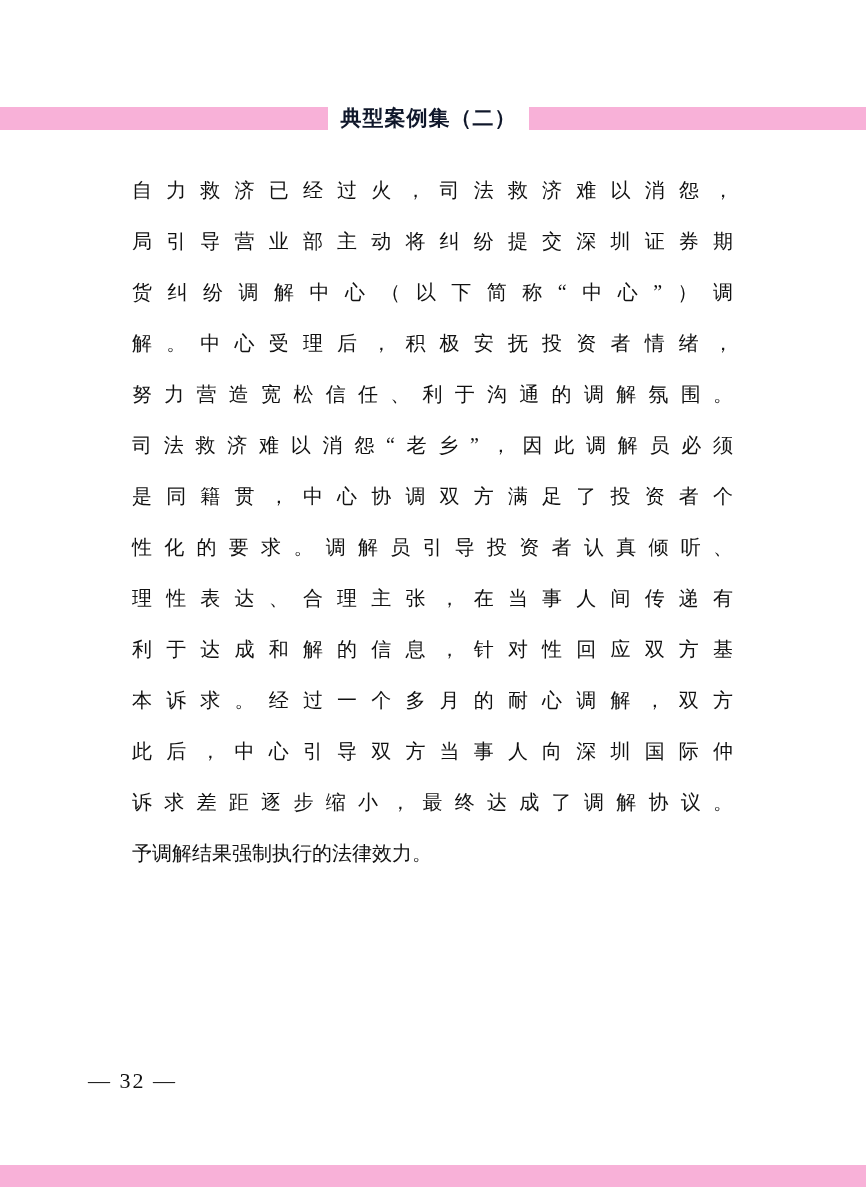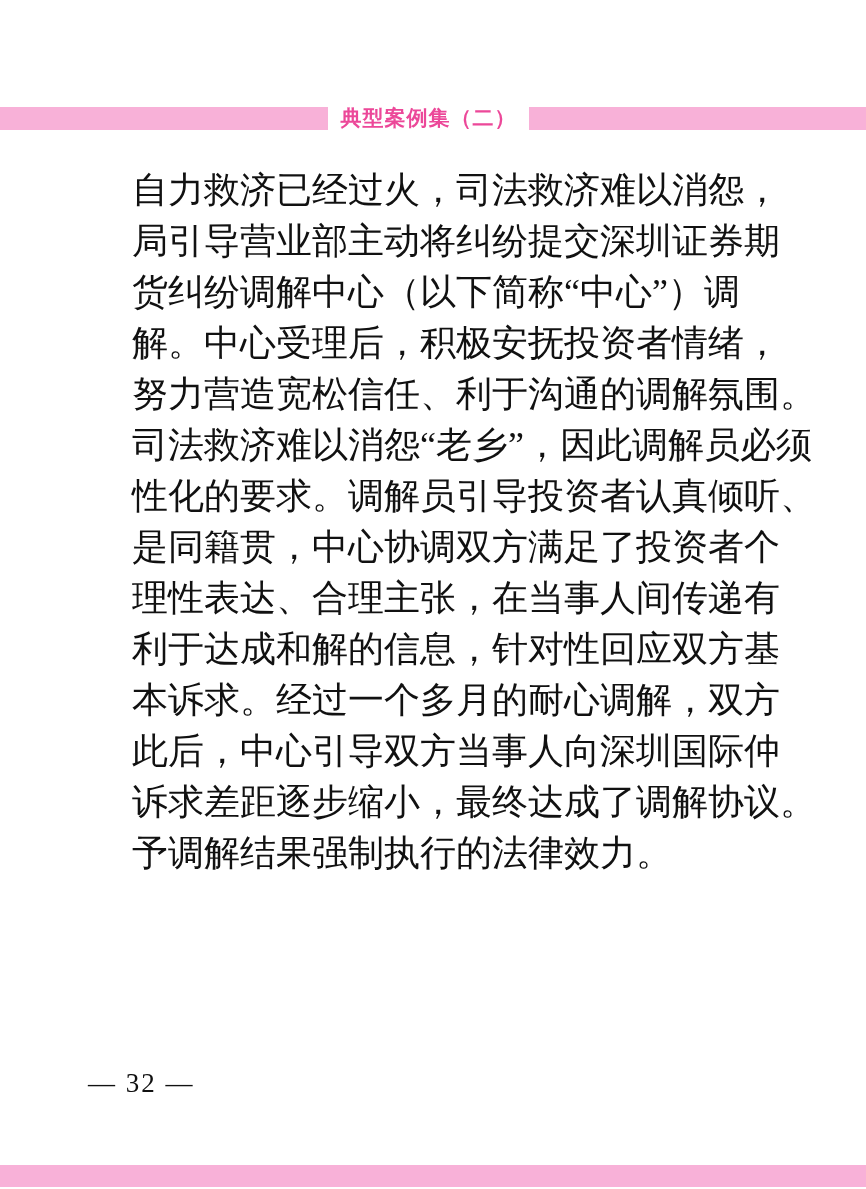--- a/index.html
+++ b/index.html
@@ -38,49 +38,49 @@
     left: 328px;
     top: 103px;
     width: 201px;
     height: 30px;
     line-height: 30px;
     text-align: center;
     font-family: "Liberation Sans", "DejaVu Sans", sans-serif;
     font-weight: bold;
     font-size: 21px;
     letter-spacing: 1px;
-    color: #ec4899;
+    color: #0f172a;
     white-space: nowrap;
   }
   
   .body-text {
     position: absolute;
     left: 132px;
     top: 165px;
     width: 601px;
     color: #111111;
-    font-size: 36px;
+    font-size: 20px;
   }
   .body-text .line {
     height: 51px;
     line-height: 51px;
     white-space: nowrap;
     text-align: justify;
     text-align-last: justify;
     text-justify: inter-character;
   }
   .body-text .line.last {
     text-align-last: left;
   }
   
   .page-number {
     position: absolute;
     left: 88px;
     top: 1068px;
-    font-size: 27px;
+    font-size: 22px;
     color: #111111;
     letter-spacing: 2px;
     white-space: nowrap;
   }
 </style>
 </head>
 <body>
 
 <div class="page">
 
@@ -88,22 +88,22 @@
   <div class="header-title">典型案例集（二）</div>
   <div class="hbar hbar-right"></div>
 
   <div class="body-text">
     <div class="line">自力救济已经过火，司法救济难以消怨，</div>
     <div class="line">局引导营业部主动将纠纷提交深圳证券期</div>
     <div class="line">货纠纷调解中心（以下简称“中心”）调</div>
     <div class="line">解。中心受理后，积极安抚投资者情绪，</div>
     <div class="line">努力营造宽松信任、利于沟通的调解氛围。</div>
     <div class="line">司法救济难以消怨“老乡”，因此调解员必须</div>
+    <div class="line">是同籍贯，中心协调双方满足了投资者个</div>
     <div class="line">性化的要求。调解员引导投资者认真倾听、</div>
-    <div class="line">是同籍贯，中心协调双方满足了投资者个</div>
     <div class="line">理性表达、合理主张，在当事人间传递有</div>
     <div class="line">利于达成和解的信息，针对性回应双方基</div>
     <div class="line">本诉求。经过一个多月的耐心调解，双方</div>
     <div class="line">此后，中心引导双方当事人向深圳国际仲</div>
     <div class="line">诉求差距逐步缩小，最终达成了调解协议。</div>
     <div class="line last">予调解结果强制执行的法律效力。</div>
   </div>
 
   <div class="page-number">— 32 —</div>
 

